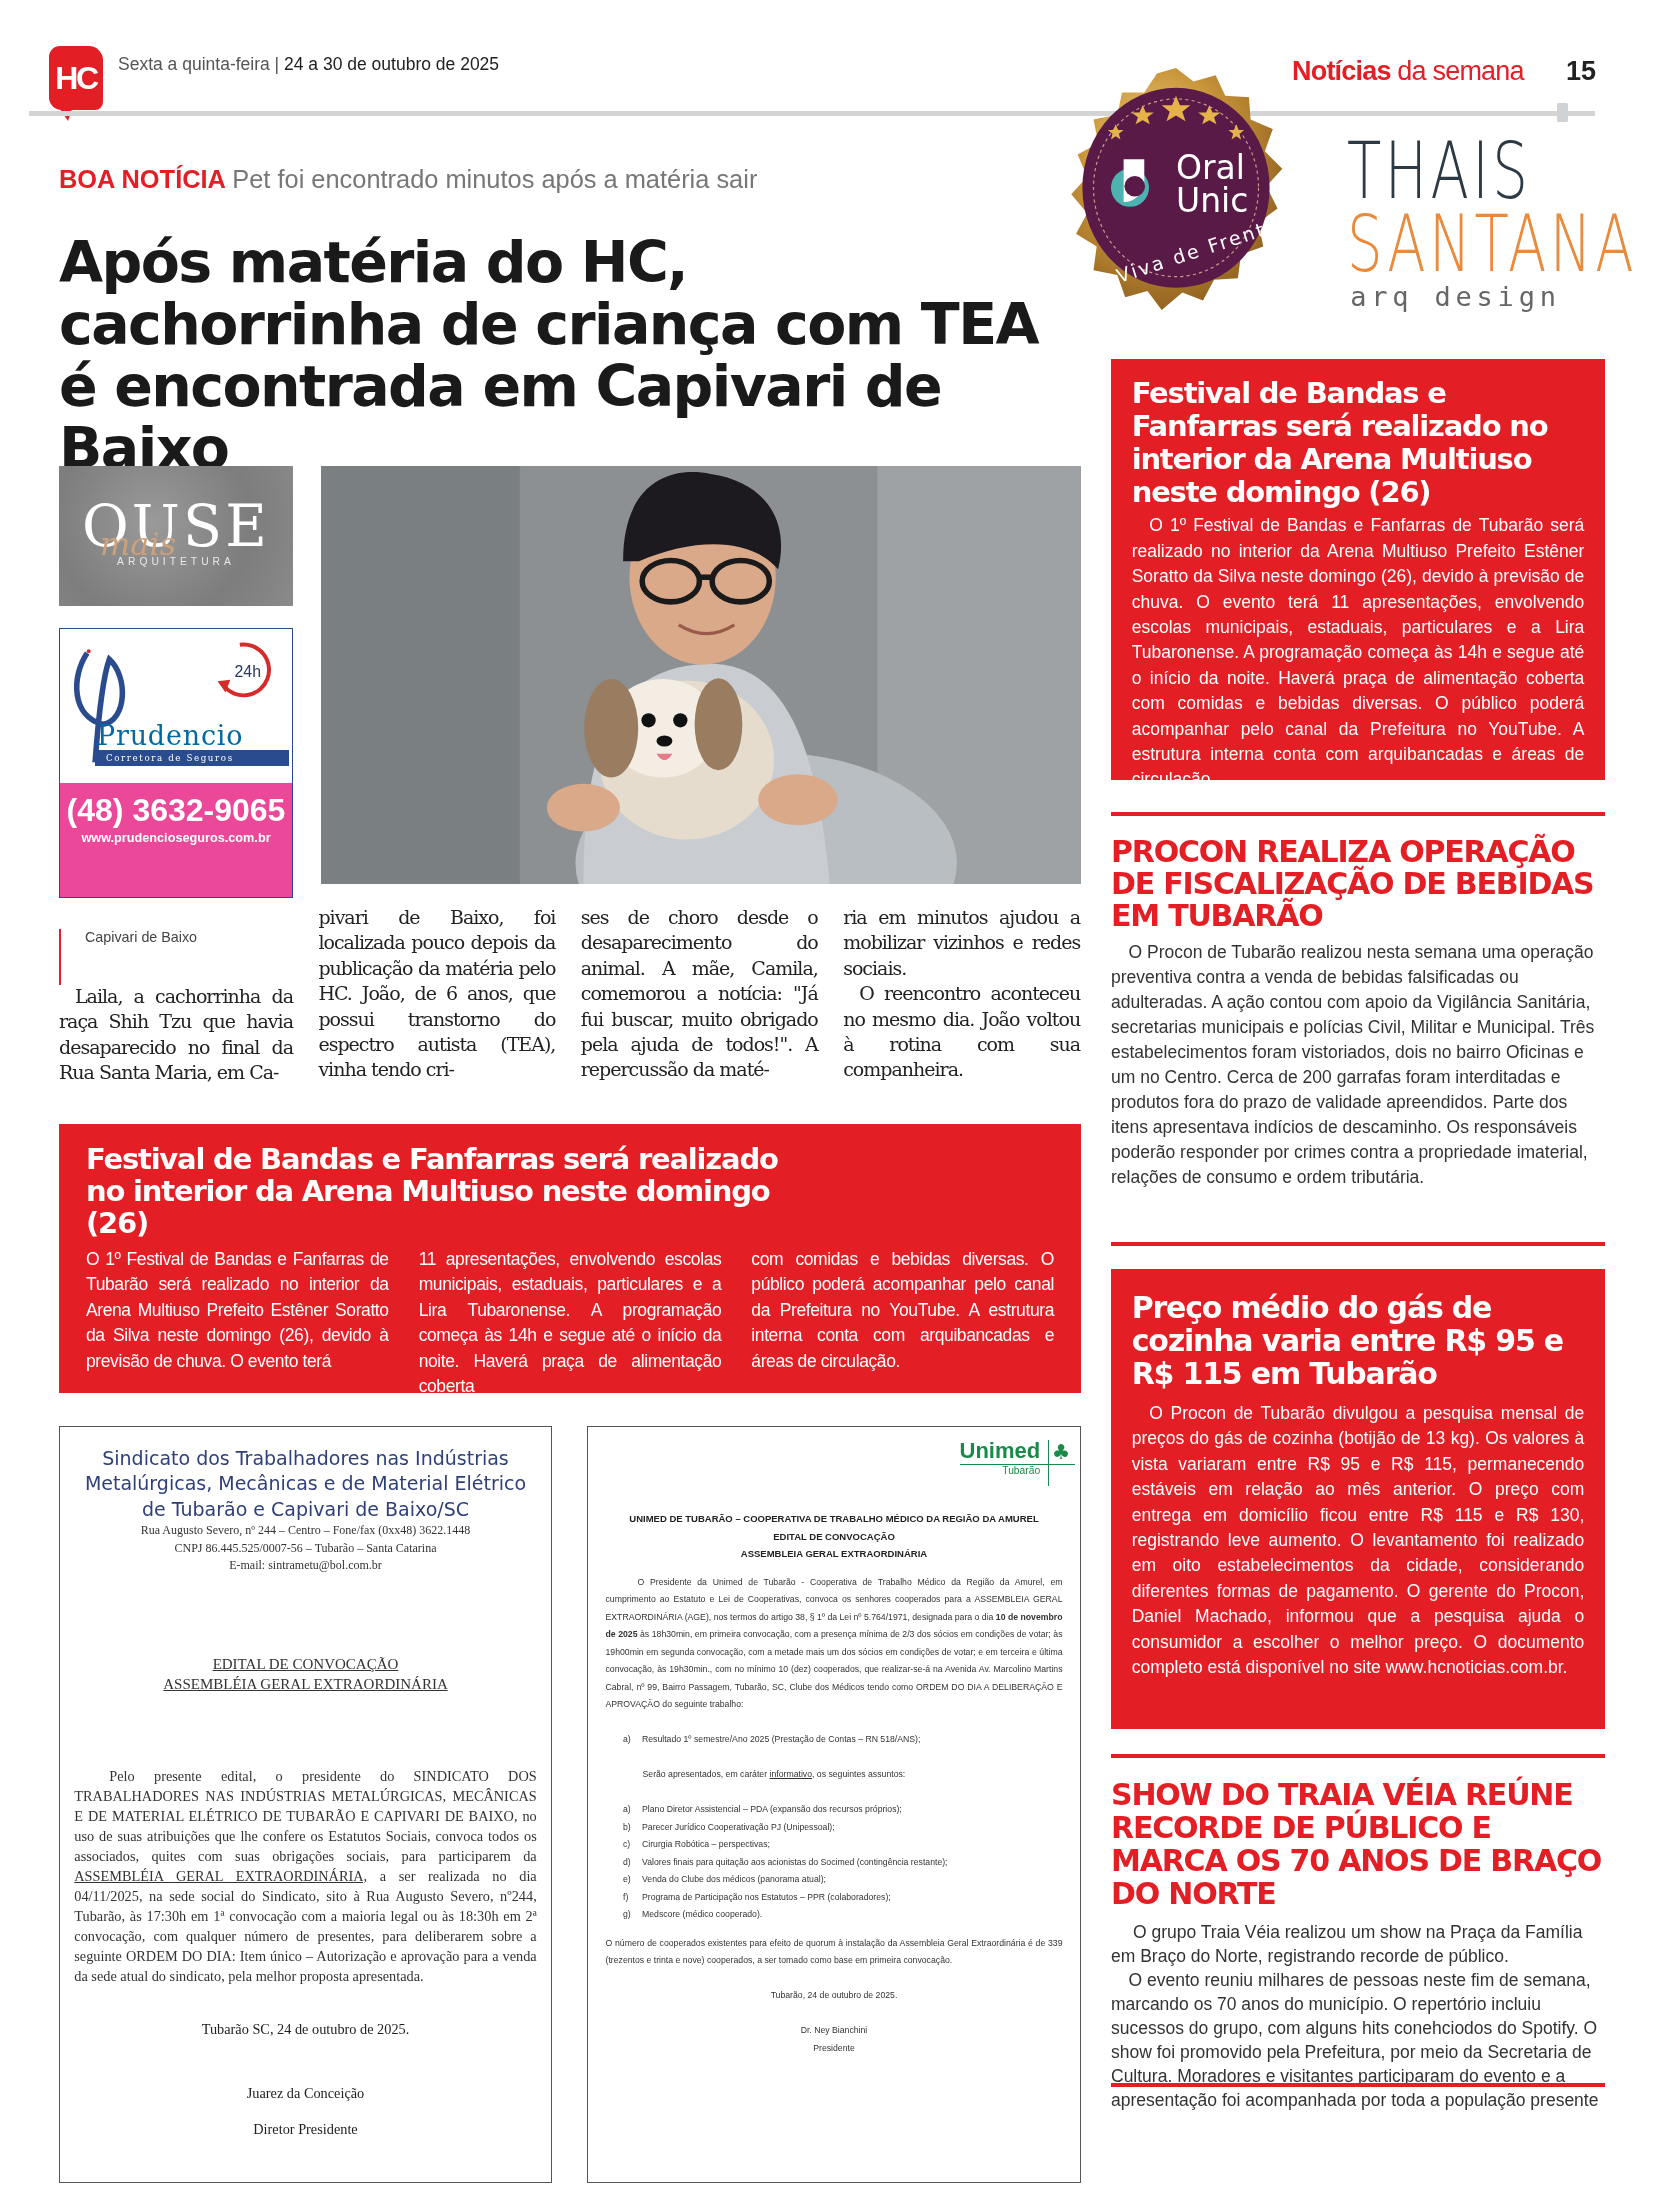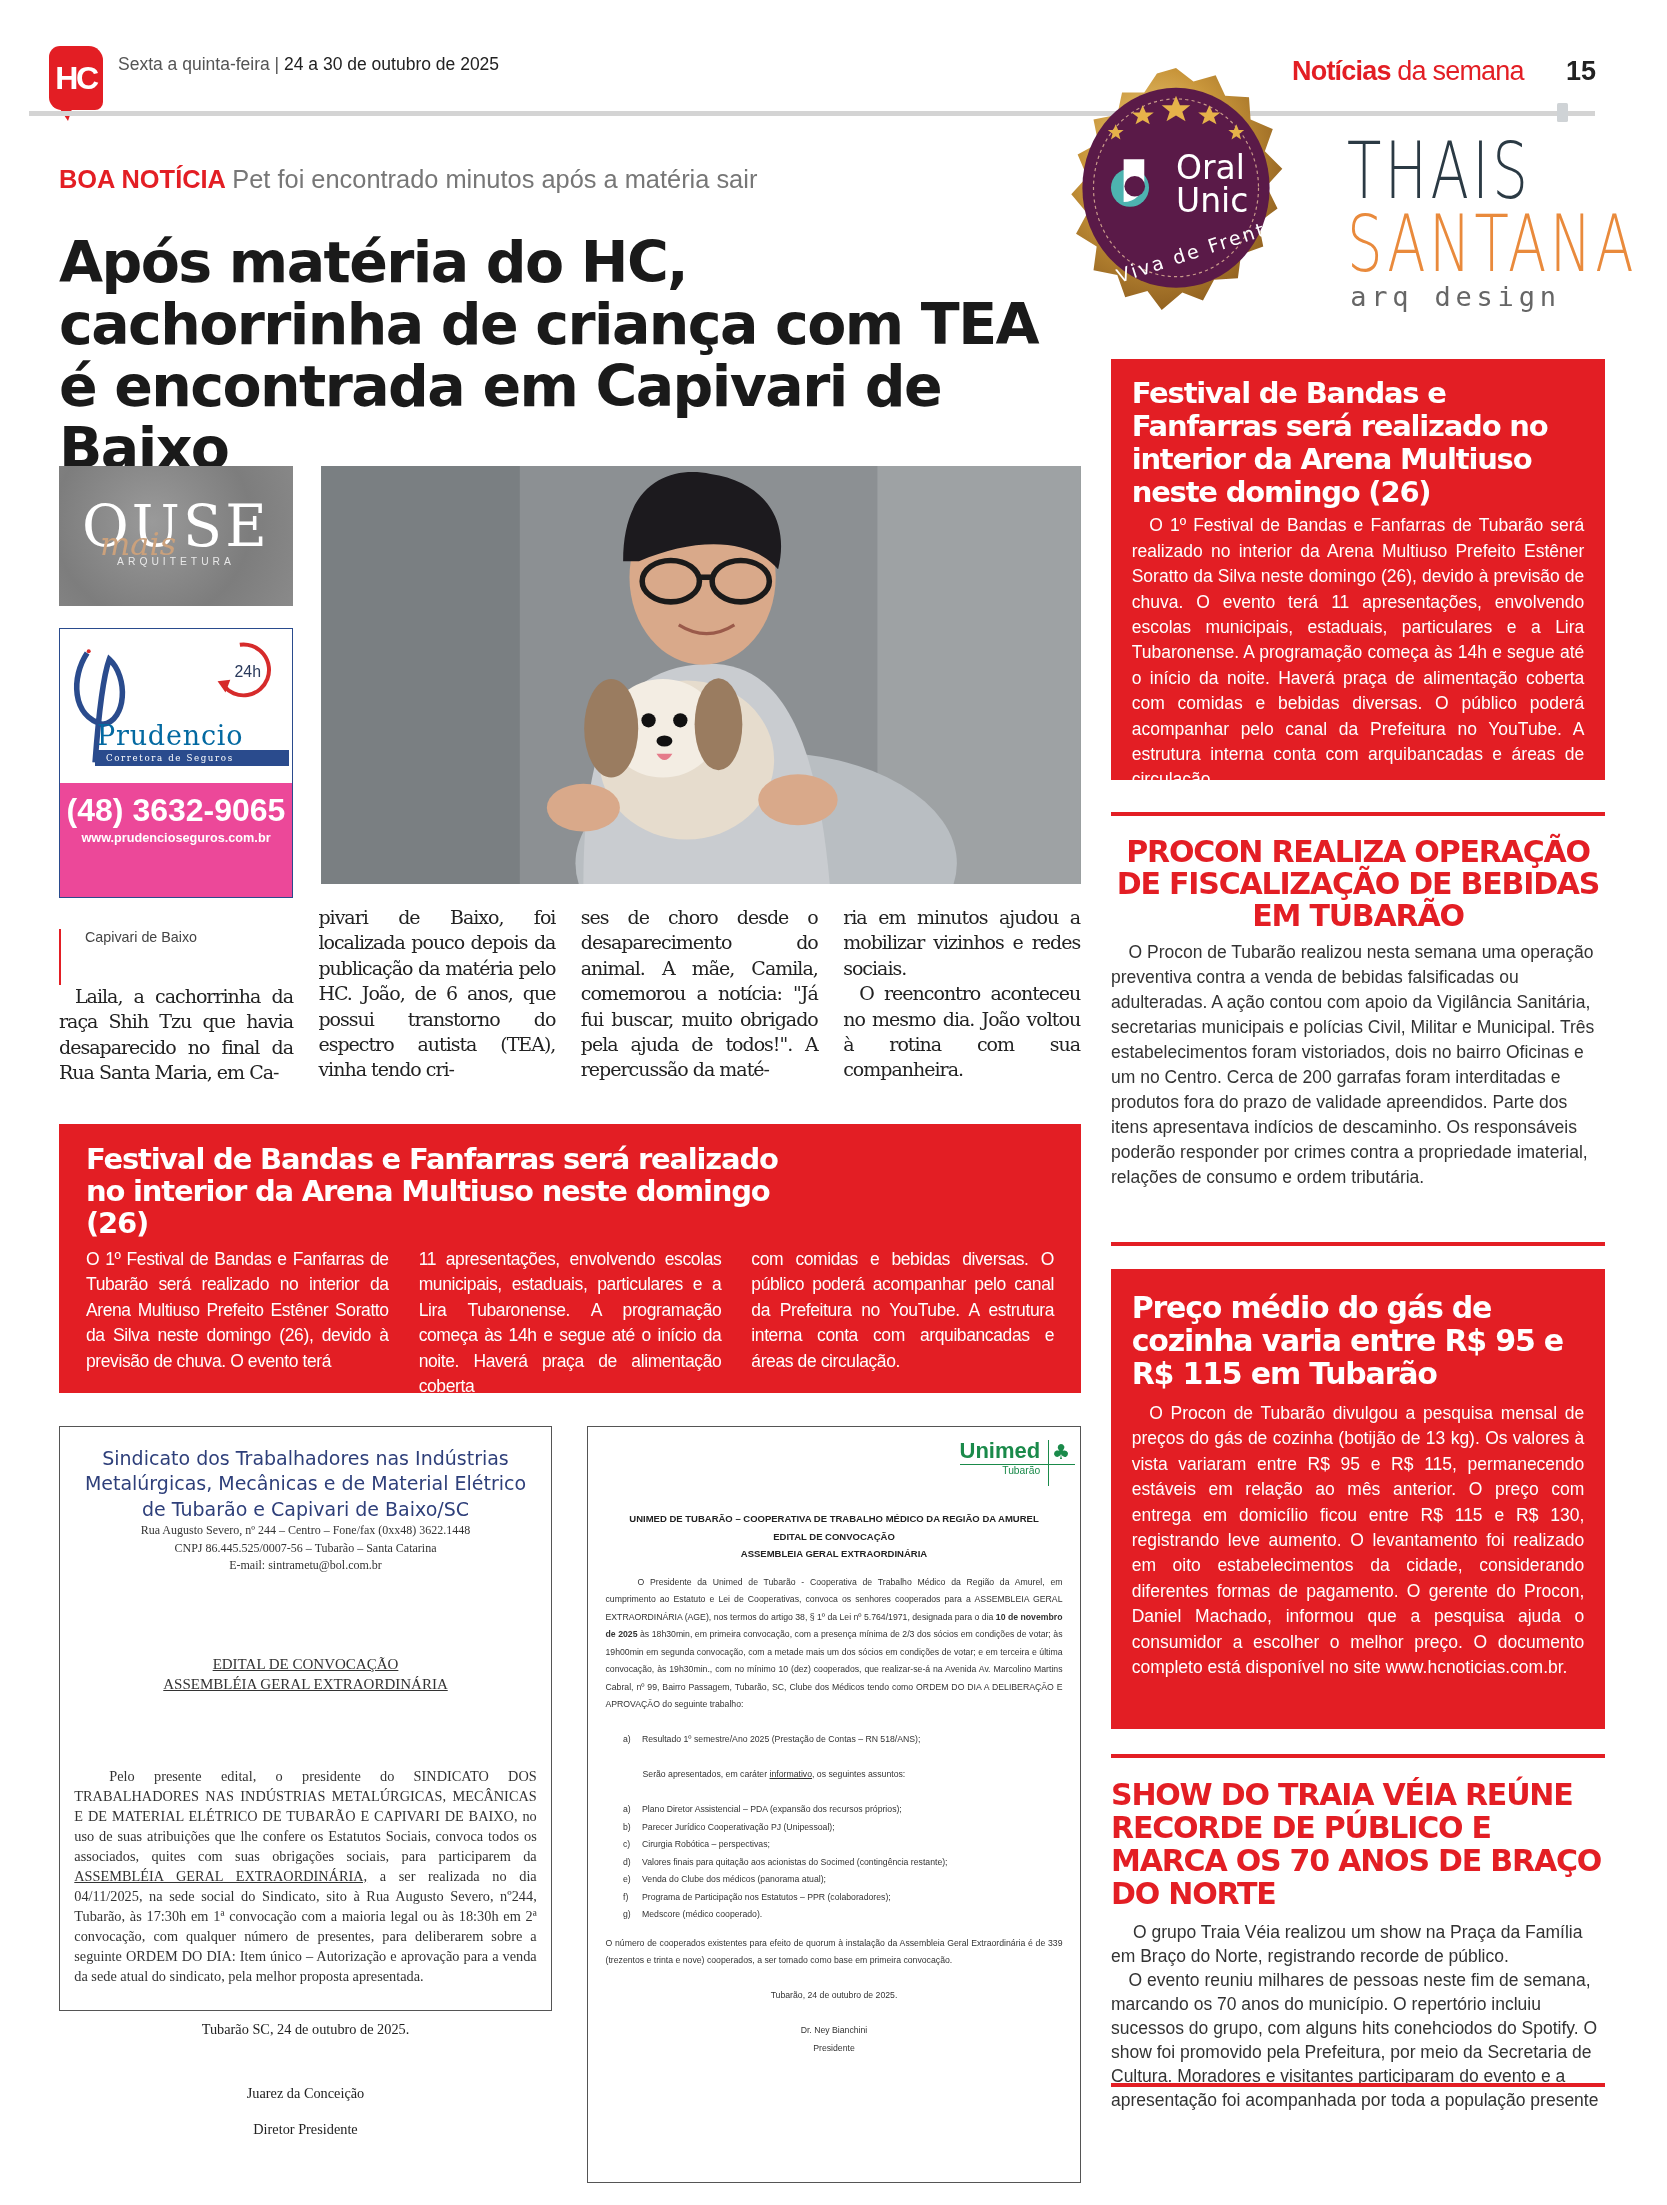--- a/index.html
+++ b/index.html
@@ -48,37 +48,37 @@
   .redbox{background:#e31e24;color:#fff;}
   .festival-main{left:59px;top:1124px;width:1022px;height:269px;padding:19px 27px;}
   .festival-main h2{font:bold 29px/32px "DejaVu Sans",sans-serif;letter-spacing:-1.2px;width:700px;}
   .festival-main .cols{display:grid;grid-template-columns:1fr 1fr 1fr;column-gap:30px;margin-top:8px;}
   .festival-main .cols div{font:17.5px/25.4px "Liberation Sans",sans-serif;text-align:justify;letter-spacing:-0.4px;}
   .festival-side{left:1111px;top:359px;width:494px;height:421px;padding:17.5px 20.7px;}
   .festival-side h2{font:bold 29px/33px "DejaVu Sans",sans-serif;letter-spacing:-1.2px;}
   .festival-side p{font:17.5px/25.4px "Liberation Sans",sans-serif;text-align:justify;margin-top:4.8px;text-indent:17.5px;}
   .rule-red{height:4px;background:#e31e24;}
   .procon-rule{left:1111px;top:812px;width:494px;}
-  .procon h2{font:bold 30px/32px "DejaVu Sans",sans-serif;color:#e31e24;letter-spacing:-1.2px;text-align:center;}
+  .procon h2{font:bold 30px/32px "DejaVu Sans",sans-serif;color:#e31e24;letter-spacing:-1.2px;}
   .procon{left:1111px;top:836px;width:494px;}
   .procon p{font:17.5px/25px "Liberation Sans",sans-serif;color:#333;margin-top:8px;text-indent:17.5px;}
   .gas-rule{left:1111px;top:1242px;width:494px;}
   .gas{left:1111px;top:1269px;width:494px;height:459px;padding:22px 20.7px;}
   .gas h2{font:bold 30px/33px "DejaVu Sans",sans-serif;letter-spacing:-1.2px;}
   .gas p{font:17.5px/25.4px "Liberation Sans",sans-serif;text-align:justify;margin-top:11px;text-indent:17.5px;}
   .show-rule1{left:1111px;top:1725px;width:494px;}
   .show-rule2{left:1111px;top:1754px;width:494px;}
   .show{left:1111px;top:1778px;width:494px;}
   .show h2{font:bold 30px/33px "DejaVu Sans",sans-serif;color:#e31e24;letter-spacing:-1.2px;}
   .show p{font:17.5px/24px "Liberation Sans",sans-serif;color:#333;text-indent:17.5px;}
   .show p.first{margin-top:9.5px;text-indent:22px;}
   .show-rule3{left:1111px;top:2083px;width:494px;}
   
   .notice{border:1.6px solid #555;background:#fff;}
-  .sind{left:59px;top:1426px;width:493px;height:585px;padding:0 14.3px;text-align:center;}
+  .sind{left:59px;top:1426px;width:493px;height:757px;padding:0 14.3px;text-align:center;}
   .sind .org{font:19px/25.4px "DejaVu Sans",sans-serif;color:#2e3f7a;margin-top:19px;}
   .sind .addr{font:12px/17.5px "Liberation Serif",serif;color:#333;}
   .sind .ttl{font:15px/20.7px "Liberation Serif",serif;color:#333;text-decoration:underline;margin-top:79px;}
   .sind .body{font:14.3px/20px "Liberation Serif",serif;color:#333;text-align:justify;margin-top:71px;text-indent:35px;}
   .sind .body u{text-decoration:underline;}
   .sind .place{font:14.3px "Liberation Serif",serif;margin-top:35px;}
   .sind .sig{font:14.3px/20px "Liberation Serif",serif;margin-top:45px;}
   .unimed{left:587px;top:1426px;width:494px;height:757px;padding:0 17.5px;}
   .unimed .logo{position:absolute;right:4.8px;top:11px;text-align:right;}
   .unimed .logo .u{font:bold 22px "Liberation Sans",sans-serif;color:#1a8a4a;border-bottom:1.6px solid #1a8a4a;padding-right:35px;}

